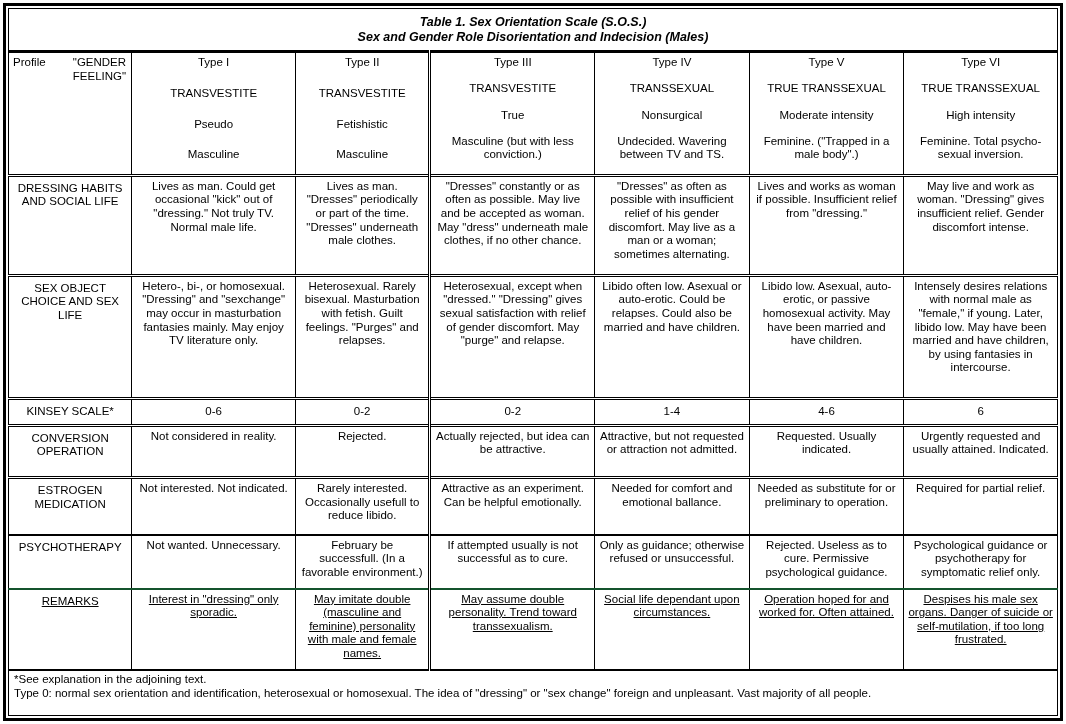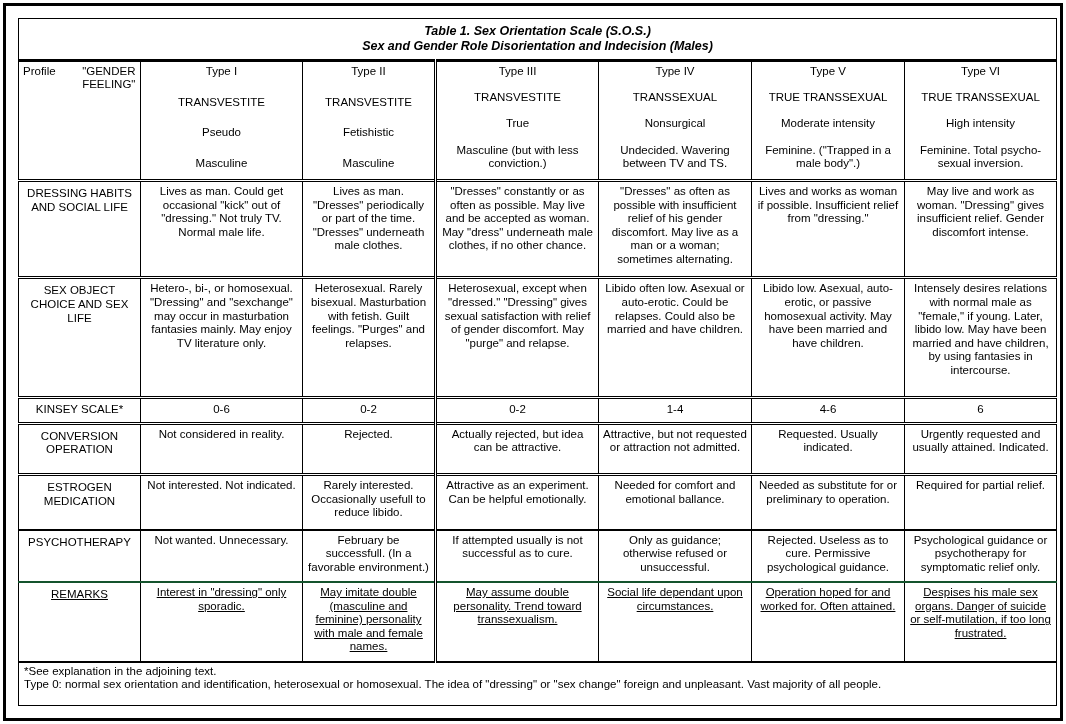--- a/index.html
+++ b/index.html
@@ -2,21 +2,21 @@
 <html><head>
 <meta charset="utf-8">
 <style>
   html,body { margin:0; padding:0; background:#fff; }
   .page {
     width:1066px; height:724px; box-sizing:border-box;
     padding:3px; background:#fff;
     font-family:"Liberation Sans", sans-serif; color:#000;
   }
   .frame {
-    border:3px solid #000; height:100%; box-sizing:border-box; padding:12px;
+    border:3px solid #000; height:100%; box-sizing:border-box; padding:2px;
   }
   table.sos {
     width:100%; height:100%; border-collapse:collapse; table-layout:fixed;
     font-size:11.5px; line-height:1.18;
   }
   td {
     border:1px solid #000; vertical-align:top; text-align:center;
     padding:3px 4px; box-sizing:border-box; overflow:hidden;
     word-wrap:break-word;
   }

